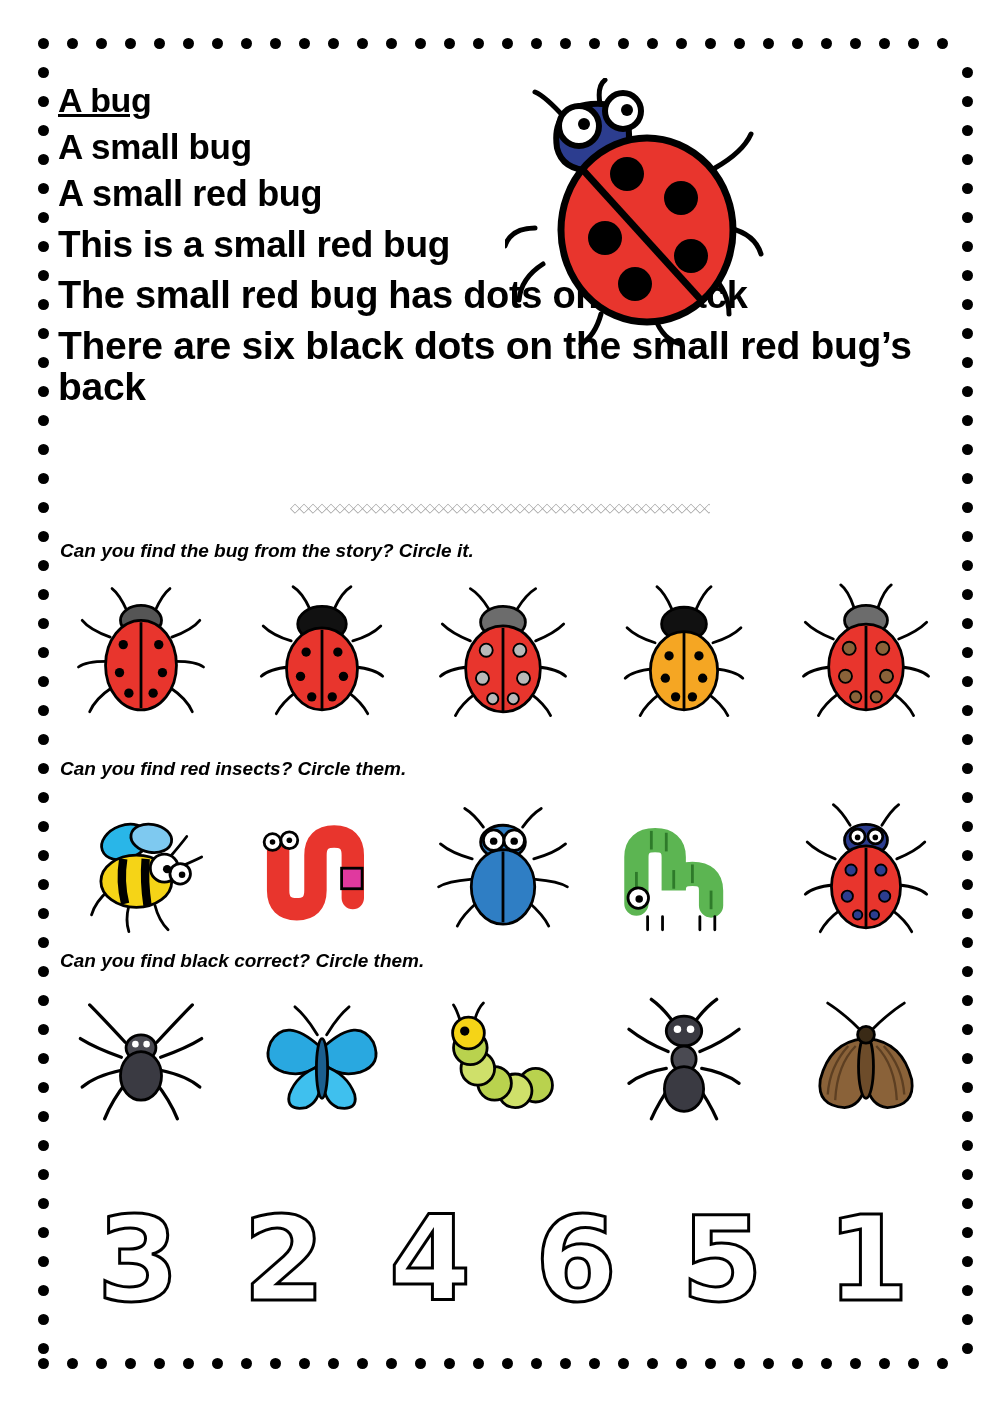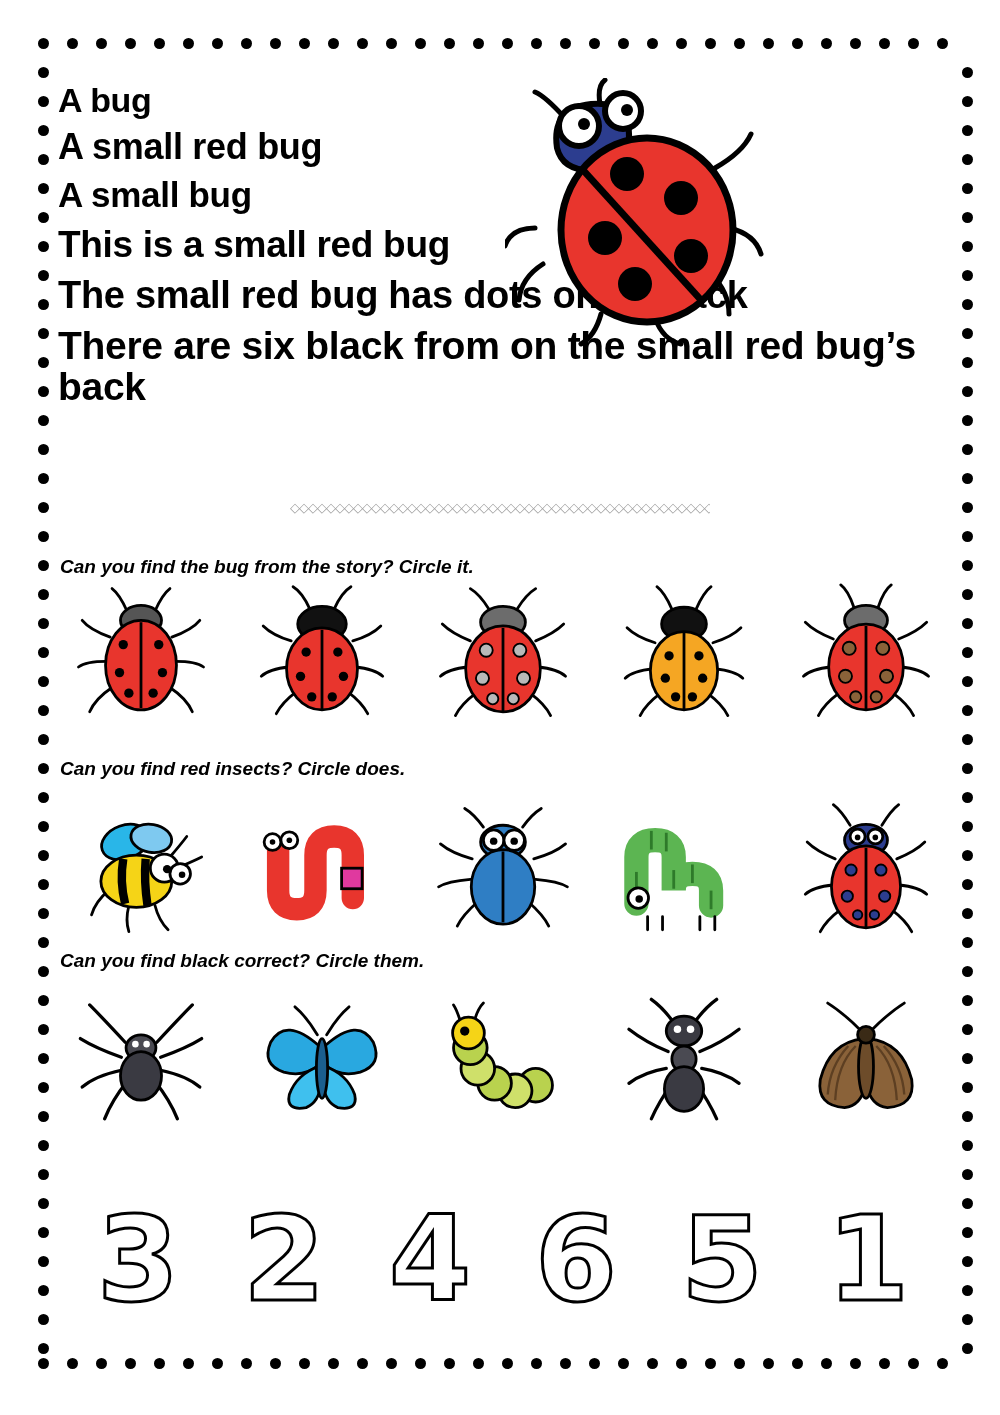--- a/index.html
+++ b/index.html
@@ -38,21 +38,21 @@
     width: 890px;
   }
   .story-line {
     font-weight: bold;
     color: #000;
     letter-spacing: -0.3px;
     margin: 0 0 10px 0;
     line-height: 1.06;
   }
   .s1 { font-size: 33px; }
-  .s2 { font-size: 34px; }
+  .s2 { font-size: 34px; text-decoration: underline; }
   .s3 { font-size: 35px; }
   .s4 { font-size: 36px; }
   .s5 { font-size: 37px; margin-top: 12px; }
   .s6 { font-size: 38px; }
   .s7 { font-size: 39px; }
   
   .hero-bug {
     position: absolute;
     left: 505px; top: 78px;
     width: 260px; height: 270px;
@@ -281,25 +281,25 @@
       <div class="dot" style="left: 0px; top: 1247px;"></div>
       <div class="dot" style="left: 924px; top: 1247px;"></div>
       <div class="dot" style="left: 0px; top: 1276px;"></div>
       <div class="dot" style="left: 924px; top: 1276px;"></div>
       <div class="dot" style="left: 0px; top: 1305px;"></div>
       <div class="dot" style="left: 924px; top: 1305px;"></div>
     </div>
 
   <div class="story">
     <div class="story-line s2">A bug</div>
+    <div class="story-line s3">A small bug</div>
     <div class="story-line s4">A small red bug</div>
-    <div class="story-line s3">A small bug</div>
     <div class="story-line s5">This is a small red bug</div>
     <div class="story-line s6">The small red bug has dots on its back</div>
-    <div class="story-line s7">There are six black from on the small red bug’s back</div>
+    <div class="story-line s7">There are six black dots on the small red bug’s back</div>
   </div>
 
   <div class="hero-bug">
     <svg viewBox="0 0 260 270" width="260" height="270">
       <g stroke="#000" stroke-width="5" fill="none" stroke-linecap="round">
         <path d="M60 40 Q40 18 30 14"></path>
         <path d="M95 26 Q92 8 100 2"></path>
         <path d="M30 150 Q6 150 0 168"></path>
         <path d="M38 186 Q16 200 14 222"></path>
         <path d="M210 90 Q238 74 246 56"></path>
@@ -321,21 +321,21 @@
       <circle cx="122" cy="96" r="17" fill="#000"></circle>
       <circle cx="176" cy="120" r="17" fill="#000"></circle>
       <circle cx="100" cy="160" r="17" fill="#000"></circle>
       <circle cx="186" cy="178" r="17" fill="#000"></circle>
       <circle cx="130" cy="206" r="17" fill="#000"></circle>
     </svg>
   </div>
 
   <div class="divider">◇◇◇◇◇◇◇◇◇◇◇◇◇◇◇◇◇◇◇◇◇◇◇◇◇◇◇◇◇◇◇◇◇◇◇◇◇◇◇◇◇◇◇◇◇◇◇◇◇◇◇◇◇◇◇◇◇◇◇◇◇◇◇◇◇◇◇◇◇◇</div>
 
-  <div class="instruction" style="top:556px;">Can you find the bug from the story? Circle it.</div>
+  <div class="instruction" style="top:540px;">Can you find the bug from the story? Circle it.</div>
   <div class="pic-row" style="top:578px;">
 
     <div class="pic-cell">
       <svg viewBox="0 0 150 150" width="140" height="140">
         <g stroke="#000" stroke-width="3" fill="none" stroke-linecap="round">
           <path d="M60 30 Q52 12 44 6"></path>
             <path d="M90 30 Q98 12 106 6"></path>
           <path d="M42 58 Q20 50 12 40"></path>
             <path d="M108 58 Q130 50 138 40"></path>
           <path d="M38 84 Q16 84 8 90"></path>
@@ -445,21 +445,21 @@
         <circle cx="57" cy="70" r="7" fill="#8a6239" stroke="#000" stroke-width="2"></circle>
         <circle cx="93" cy="70" r="7" fill="#8a6239" stroke="#000" stroke-width="2"></circle>
         <circle cx="53" cy="100" r="7" fill="#8a6239" stroke="#000" stroke-width="2"></circle>
         <circle cx="97" cy="100" r="7" fill="#8a6239" stroke="#000" stroke-width="2"></circle>
         <circle cx="64" cy="122" r="6" fill="#8a6239" stroke="#000" stroke-width="2"></circle>
         <circle cx="86" cy="122" r="6" fill="#8a6239" stroke="#000" stroke-width="2"></circle>
       </svg>
     </div>
   </div>
 
-  <div class="instruction" style="top:758px;">Can you find red insects? Circle does.</div>
+  <div class="instruction" style="top:758px;">Can you find red insects? Circle them.</div>
   <div class="pic-row" style="top:796px;">
 
     <div class="pic-cell">
       <svg viewBox="0 0 150 150" width="140" height="140">
         <ellipse cx="58" cy="44" rx="26" ry="18" fill="#29b6e8" stroke="#000" stroke-width="3" transform="rotate(-20 58 44)"></ellipse>
         <ellipse cx="86" cy="40" rx="22" ry="15" fill="#7ec9f0" stroke="#000" stroke-width="3" transform="rotate(10 86 40)"></ellipse>
         <g stroke="#000" stroke-width="3" fill="none" stroke-linecap="round">
           <path d="M40 96 Q26 108 22 122"></path>
             <path d="M62 112 Q58 128 62 140"></path>
           <path d="M90 112 Q94 128 104 138"></path>

